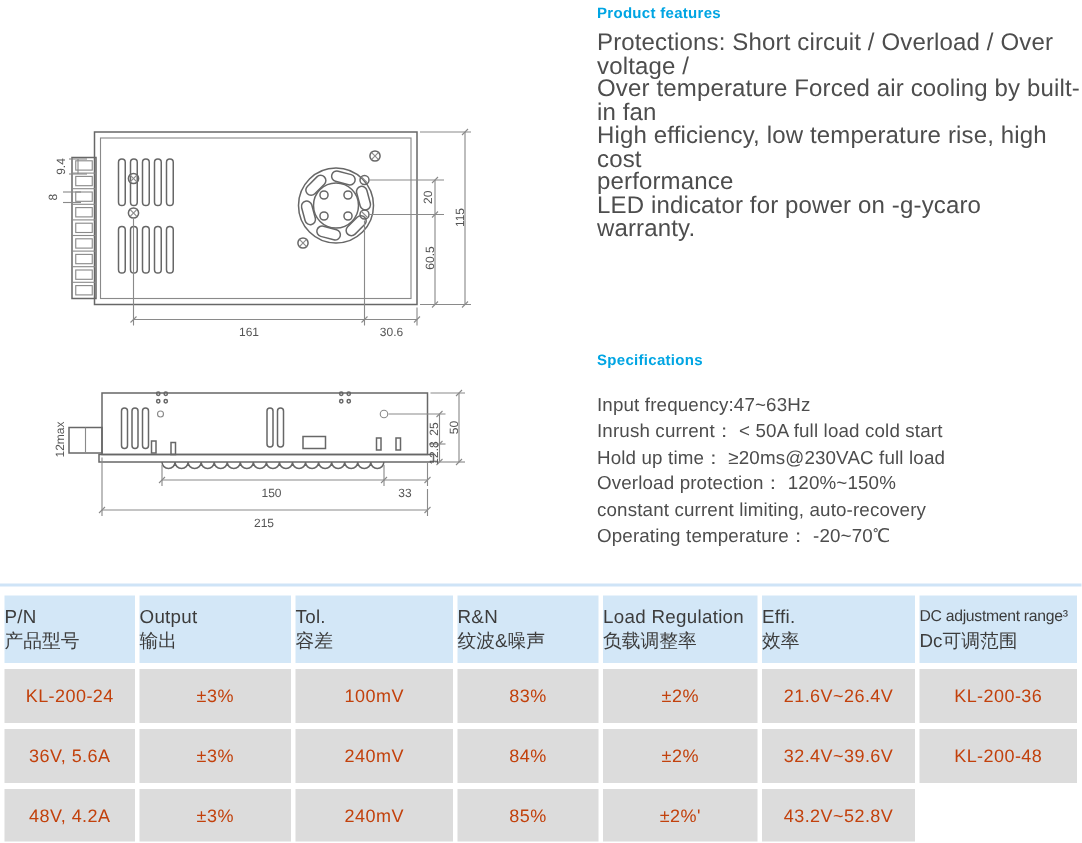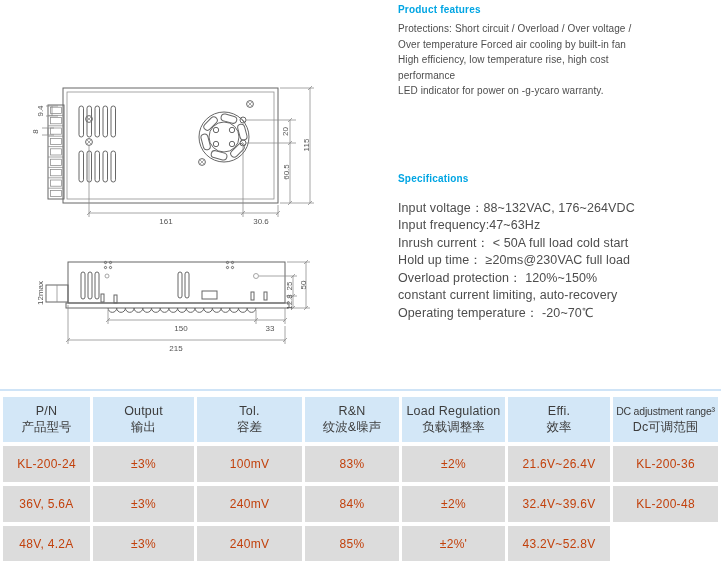--- a/index.html
+++ b/index.html
@@ -3,37 +3,37 @@
 <meta charset="utf-8">
 <style>
   html,body{margin:0;padding:0;}
   body{
     width:721px;height:562px;position:relative;background:#ffffff;
     font-family:"Liberation Sans",sans-serif;overflow:hidden;color:#4a4a4a;
   }
   
   .right-col{position:absolute;left:398px;top:4px;width:322px;}
   .sec-title{color:#00a5e3;font-size:10px;font-weight:600;margin:0 0 6px 0;letter-spacing:.2px;}
-  .feat-line{font-size:10px;line-height:15.5px;color:#4d4d4d;letter-spacing:.1px;}
+  .feat-line{font-size:16px;line-height:15.5px;color:#4d4d4d;letter-spacing:.1px;}
   .spec-block{margin-top:74px;}
   .spec-gap{height:10px;}
   .spec-line{font-size:12.5px;line-height:17.6px;color:#4d4d4d;letter-spacing:.1px;}
   
   .drawings{position:absolute;left:0;top:0;width:370px;height:380px;}
   .dwg-line{stroke:#676767;fill:none;stroke-width:1;}
   .dwg-thin{stroke:#8a8a8a;fill:none;stroke-width:.75;}
   .dwg-txt{fill:#555;font-size:8px;font-family:"Liberation Sans",sans-serif;}
   
   .tbl-topline{position:absolute;left:0;right:0;top:389px;height:2px;background:#cfe4f7;}
   .spec-table{
     position:absolute;left:3px;right:3px;top:397px;bottom:0;
     display:grid;grid-template-columns:87px 101px 105px 94px 103px 102px 1fr;
     grid-template-rows:45px 36px 36px 35px;gap:4px 3px;background:#ffffff;
   }
-  .th{background:#d3e7f7;display:flex;flex-direction:column;align-items:center;justify-content:center;}
+  .th{background:#d3e7f7;display:flex;flex-direction:column;align-items:flex-start;justify-content:center;}
   .th-en{font-size:12.5px;color:#3c3c3c;line-height:15px;letter-spacing:.2px;}
   .th-zh{font-size:12.5px;color:#3c3c3c;line-height:16px;}
   .th-en.cond{font-size:10.5px;letter-spacing:-.2px;}
   .td{background:#dcdcdc;display:flex;align-items:center;justify-content:center;
       font-size:12px;color:#c2410c;letter-spacing:.3px;}
 </style>
 </head>
 <body>
 
 <svg class="drawings" viewBox="0 0 370 380" xmlns="http://www.w3.org/2000/svg">
@@ -243,21 +243,20 @@
   <div class="sec-title">Product features</div>
   <div class="feat-line">Protections: Short circuit / Overload / Over voltage /</div>
   <div class="feat-line">Over temperature Forced air cooling by built-in fan</div>
   <div class="feat-line">High efficiency, low temperature rise, high cost</div>
   <div class="feat-line">performance</div>
   <div class="feat-line">LED indicator for power on -g-ycaro warranty.</div>
 
   <div class="spec-block">
     <div class="sec-title">Specifications</div>
     <div class="spec-gap"></div>
-    <div class="spec-line">Input voltage：88~132VAC, 176~264VDC</div>
     <div class="spec-line">Input frequency:47~63Hz</div>
     <div class="spec-line">Inrush current： &lt; 50A full load cold start</div>
     <div class="spec-line">Hold up time： ≥20ms@230VAC full load</div>
     <div class="spec-line">Overload protection： 120%~150%</div>
     <div class="spec-line">constant current limiting, auto-recovery</div>
     <div class="spec-line">Operating temperature： -20~70℃</div>
   </div>
 </div>
 
 <div class="tbl-topline"></div>

